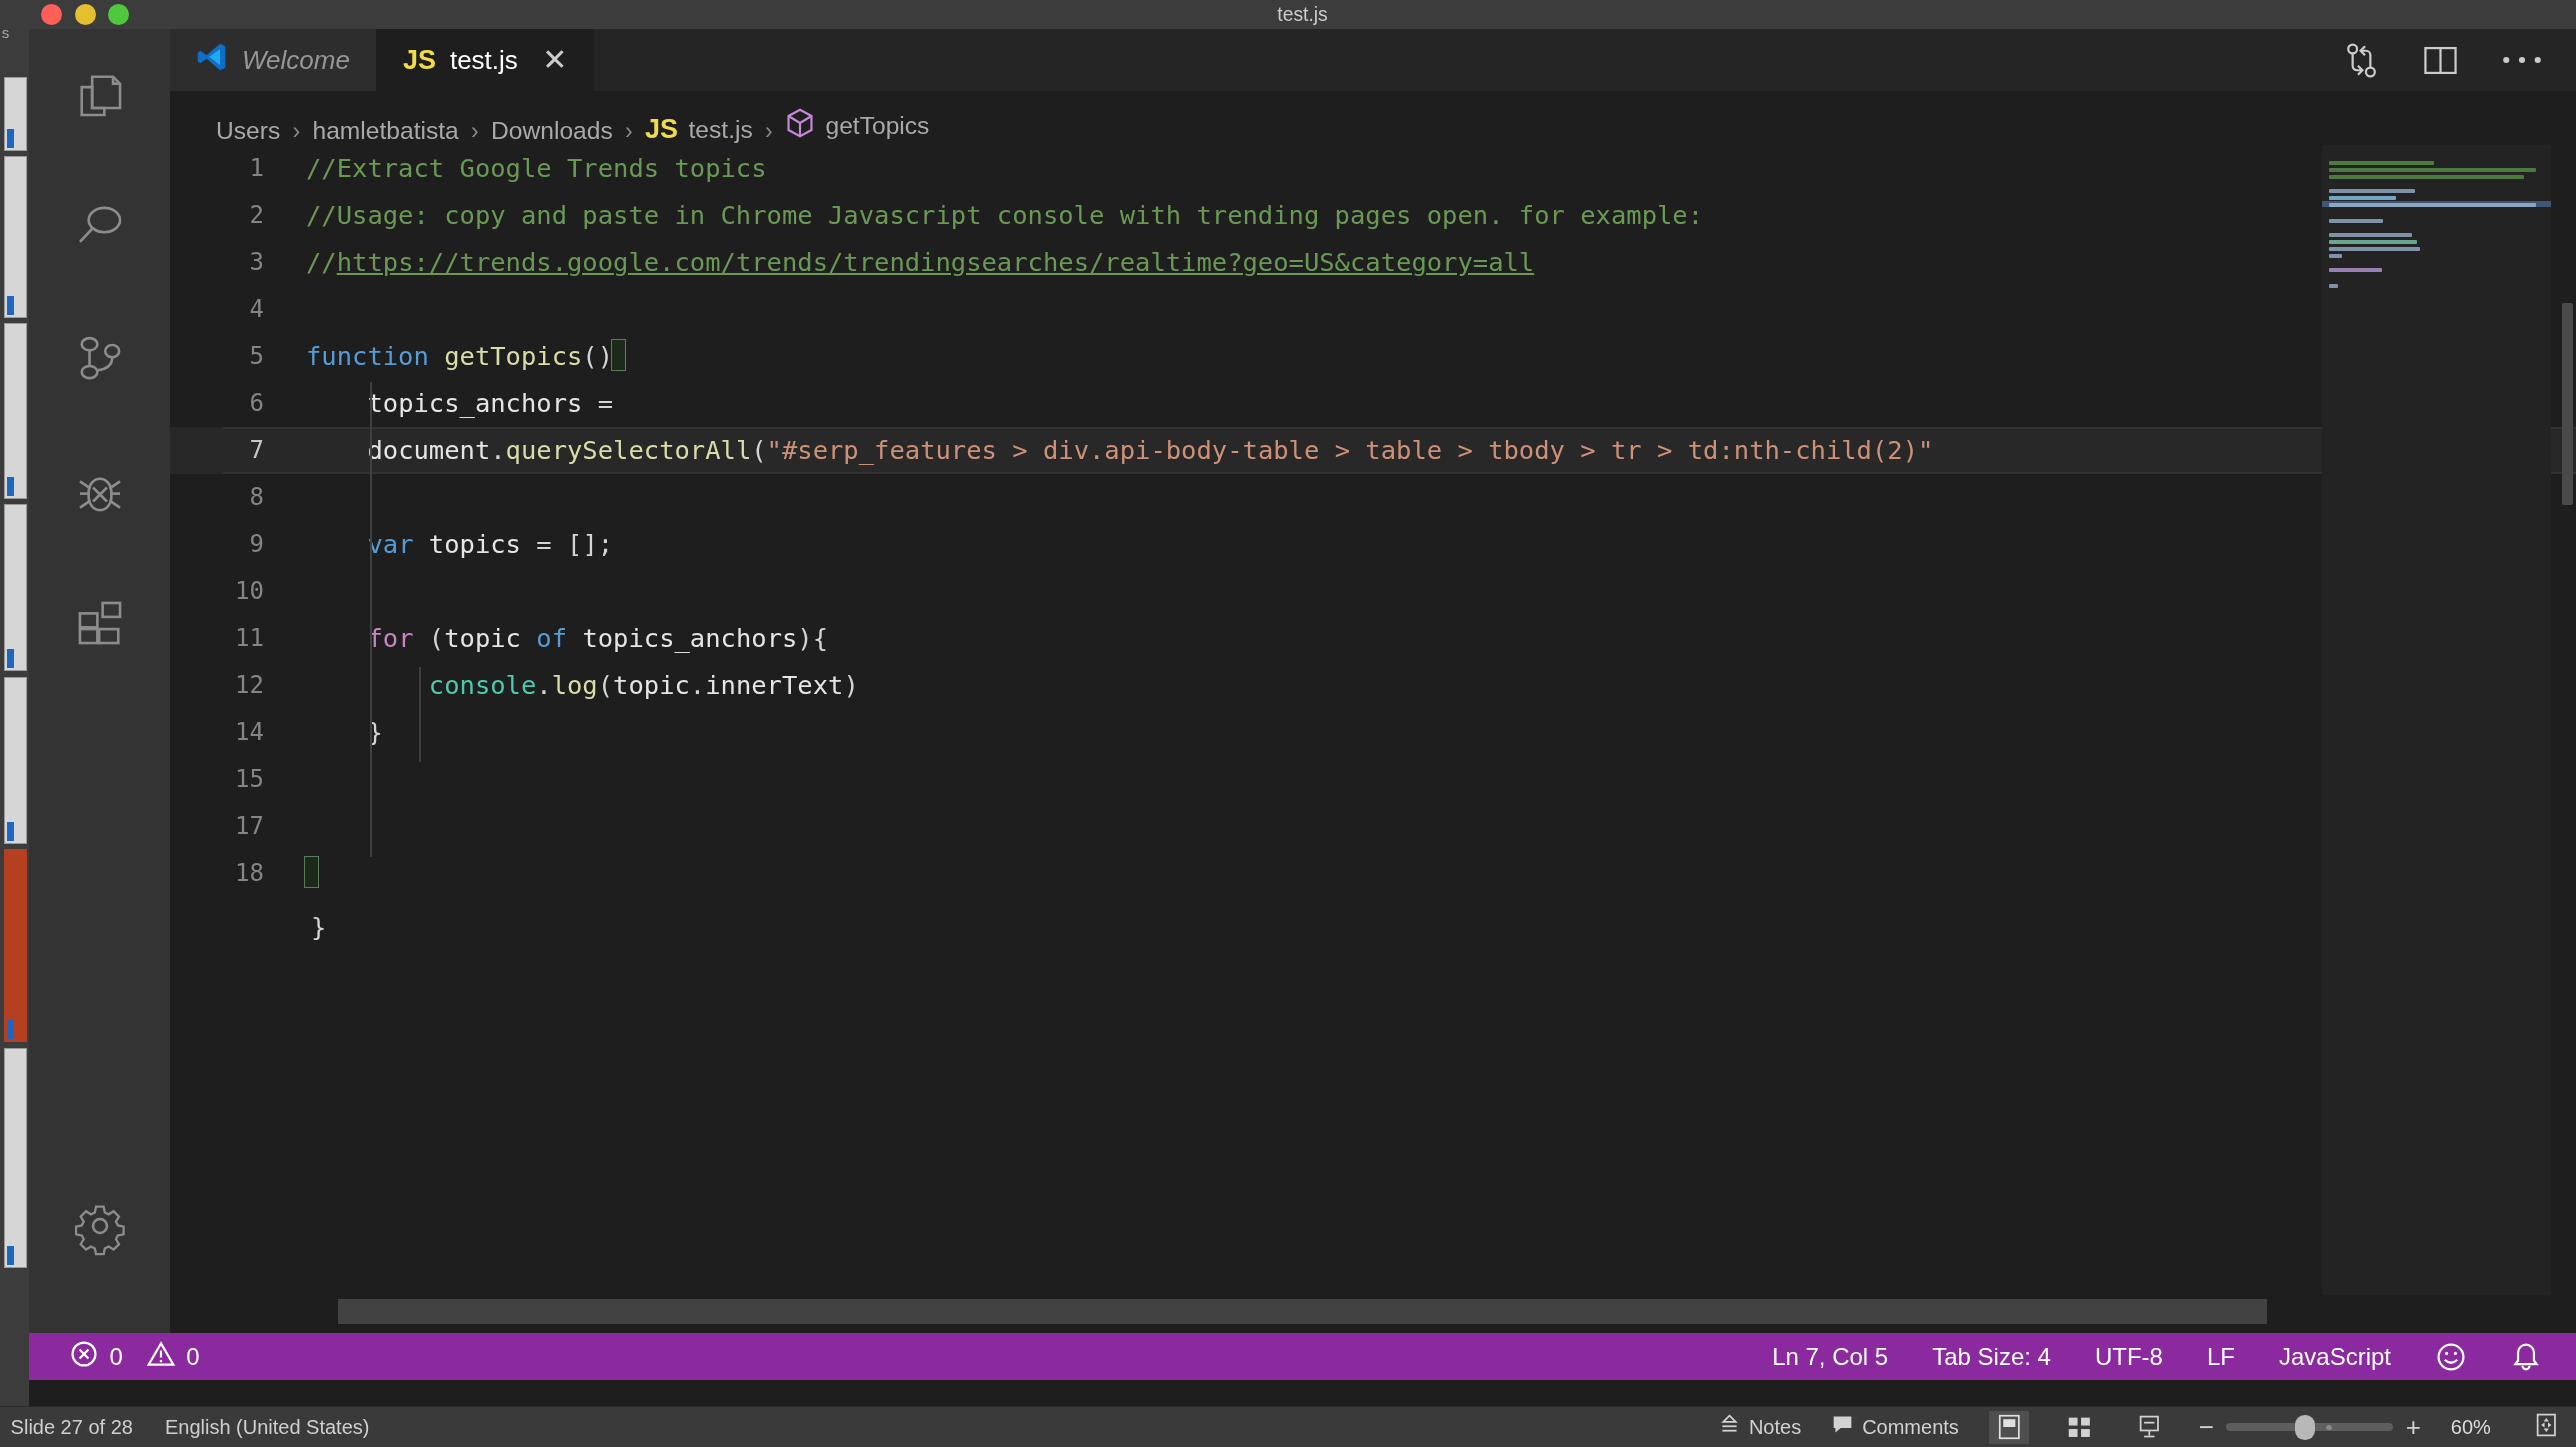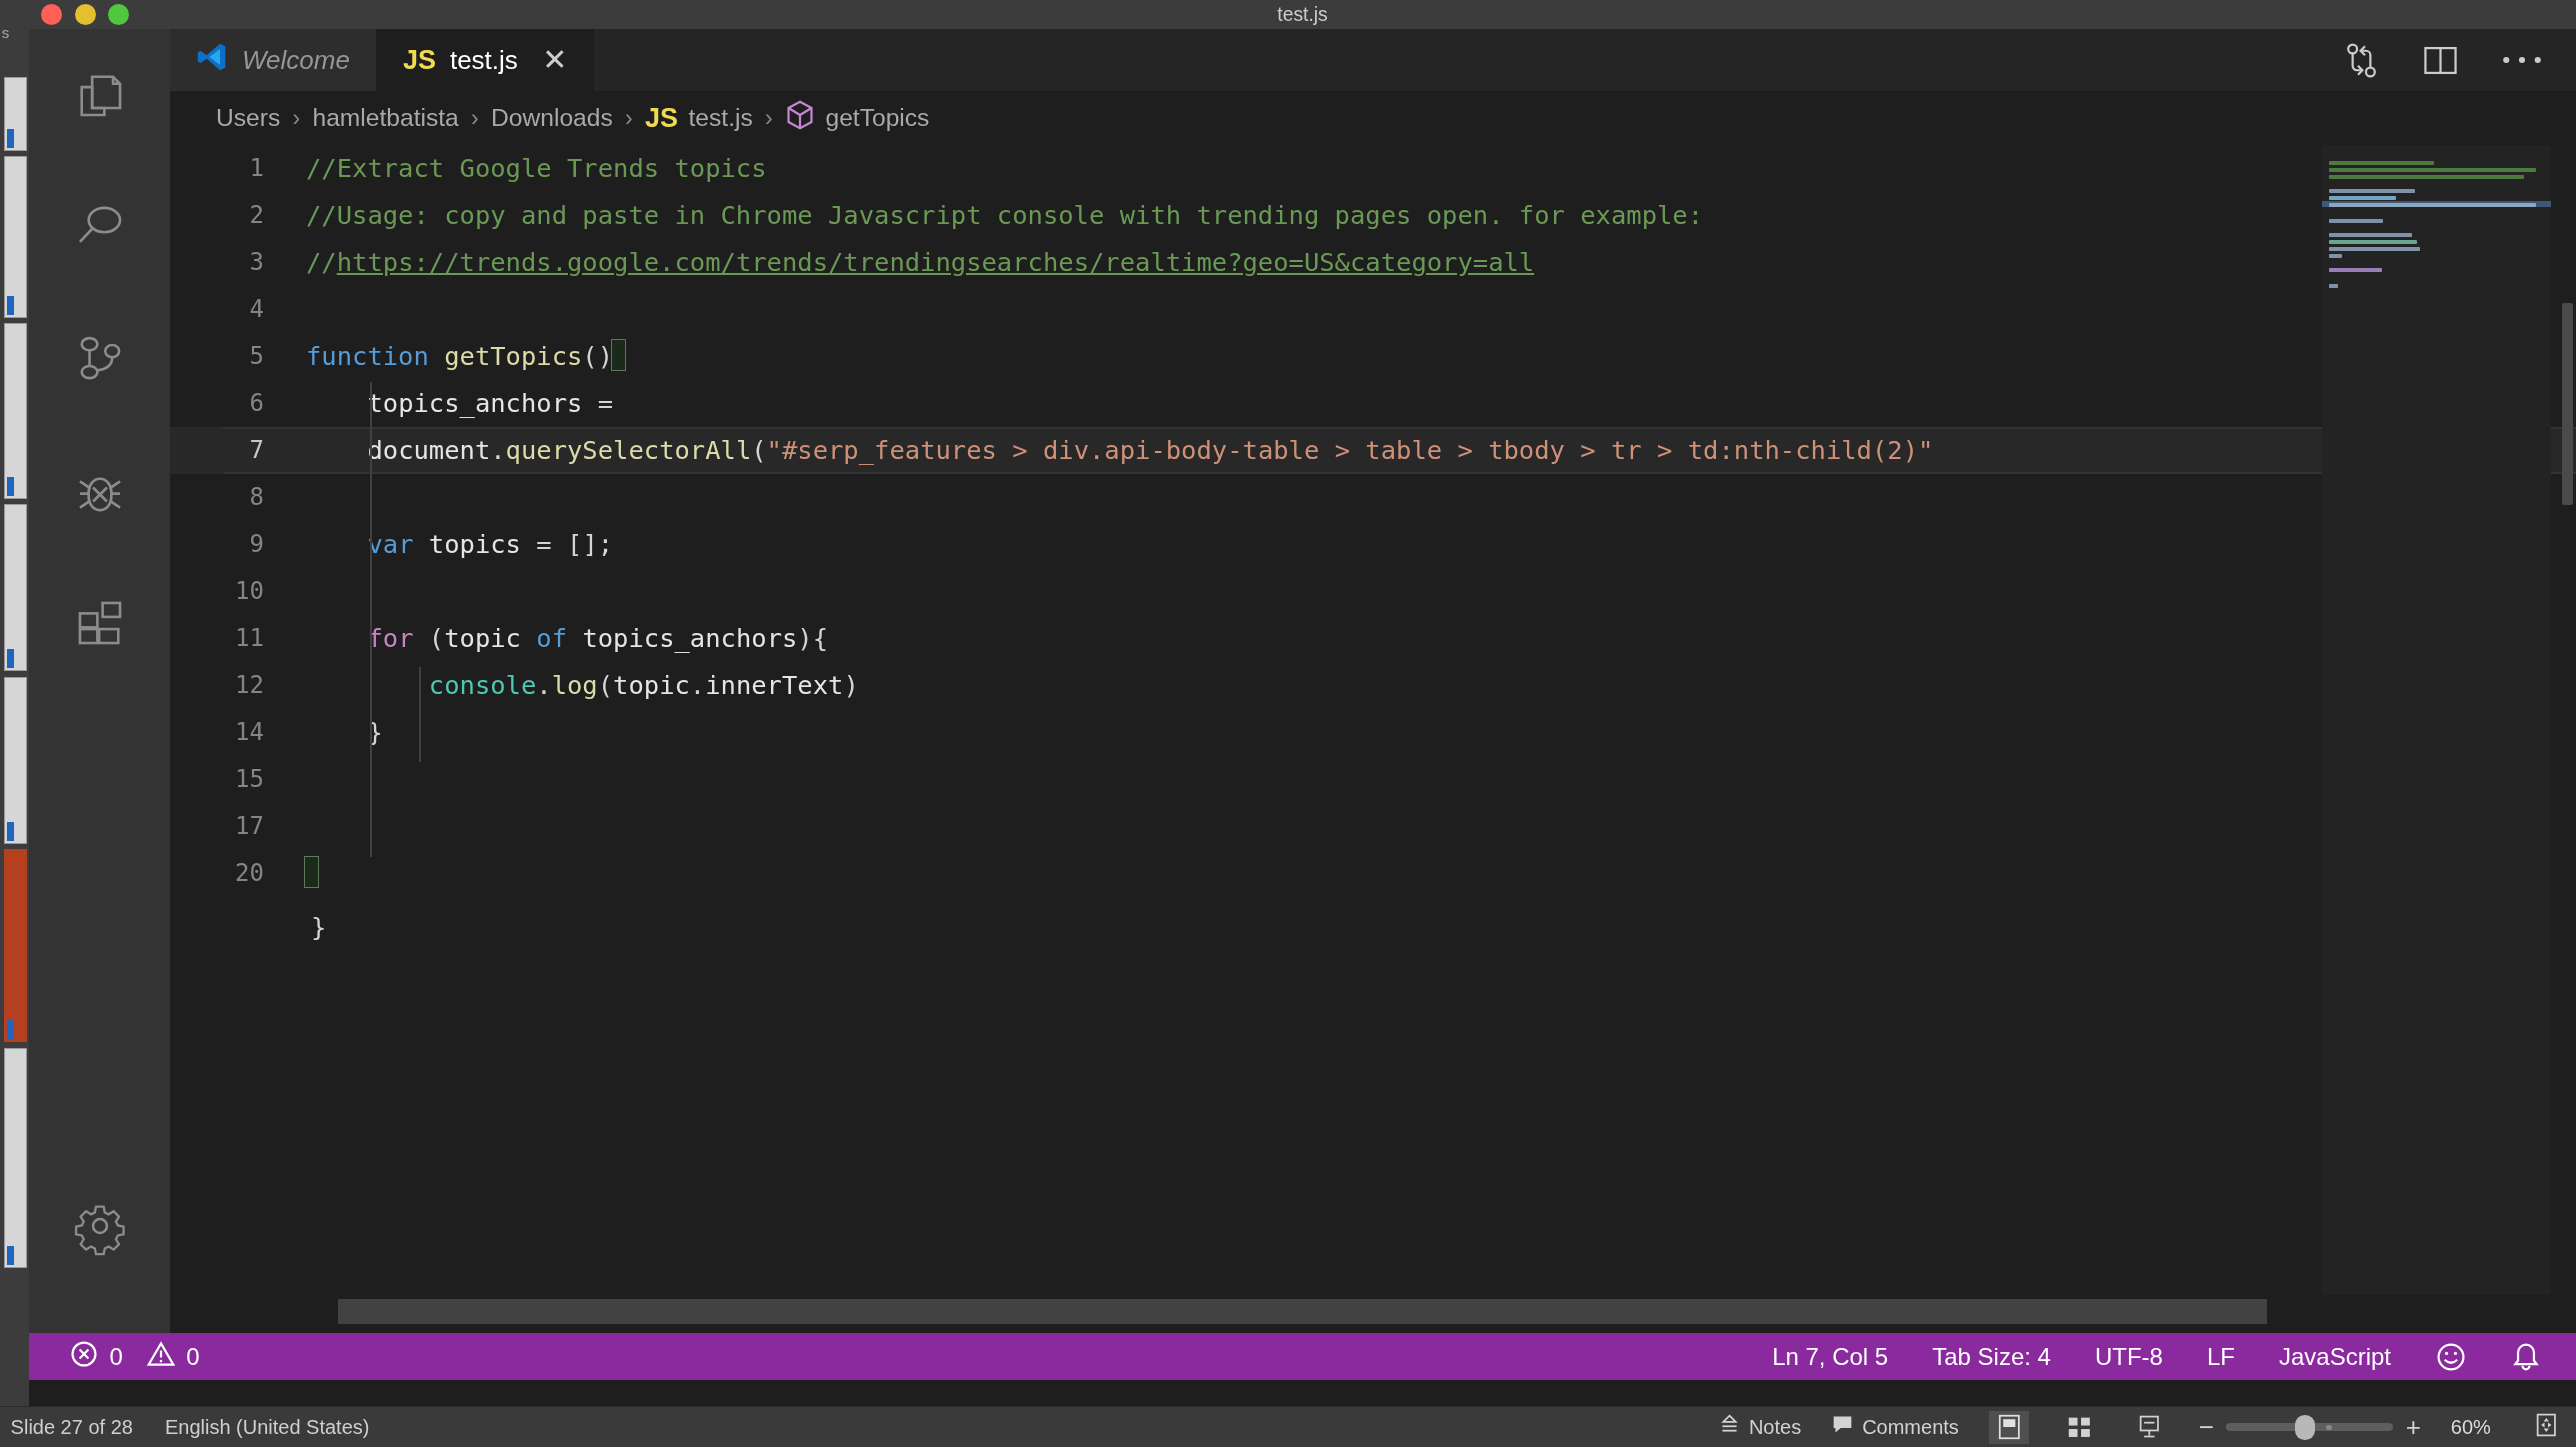--- a/index.html
+++ b/index.html
@@ -147,21 +147,21 @@
   #tabbar-actions {
     margin-left: auto; display: flex; align-items: center; gap: 40px; padding-right: 32px;
   }
   #tabbar-actions .ta { display: flex; align-items: center; justify-content: center; }
 
   
   #breadcrumb {
     position: absolute; left: 141px; top: 91px;
     width: 2024px; height: 54px;
     background: #1e1e1e;
-    display: flex; align-items: center;
+    display: flex; align-items: flex-end;
     padding-left: 46px;
     color: #a9a9a9; font-size: 24.6px;
     box-sizing: border-box;
     gap: 0;
   }
   .crumb { display: inline-flex; align-items: center; gap: 10.5px; }
   .crumb-sep { color: #8a8a8a; padding: 0 12.3px; font-size: 23px; }
 
   
   #editor {
@@ -602,21 +602,21 @@
         <span class="ct"></span>
       </div>
 
 
       <div class="code-line">
         <span class="ln">17</span>
         <span class="ct"></span>
       </div>
 
       <div class="code-line">
-        <span class="ln">20</span>
+        <span class="ln">18</span>
         <span class="ct"><span class="cursor-box"></span></span>
       </div>
 
       <div class="guide" style="left:200px; top:237px; height:427px;"></div>
       <div class="guide" style="left:200px; top:475px; height:190px;"></div>
       <div class="guide" style="left:200px; top:522px; height:190px;"></div>
       <div class="guide" style="left:249px; top:522px; height:95px;"></div>
     </div>
 
     <div style="position:absolute;left:141px;top:759px;color:#d4d4d4;font-family:'DejaVu Sans Mono',monospace;font-size:25.5px;line-height:47px;">}</div>

